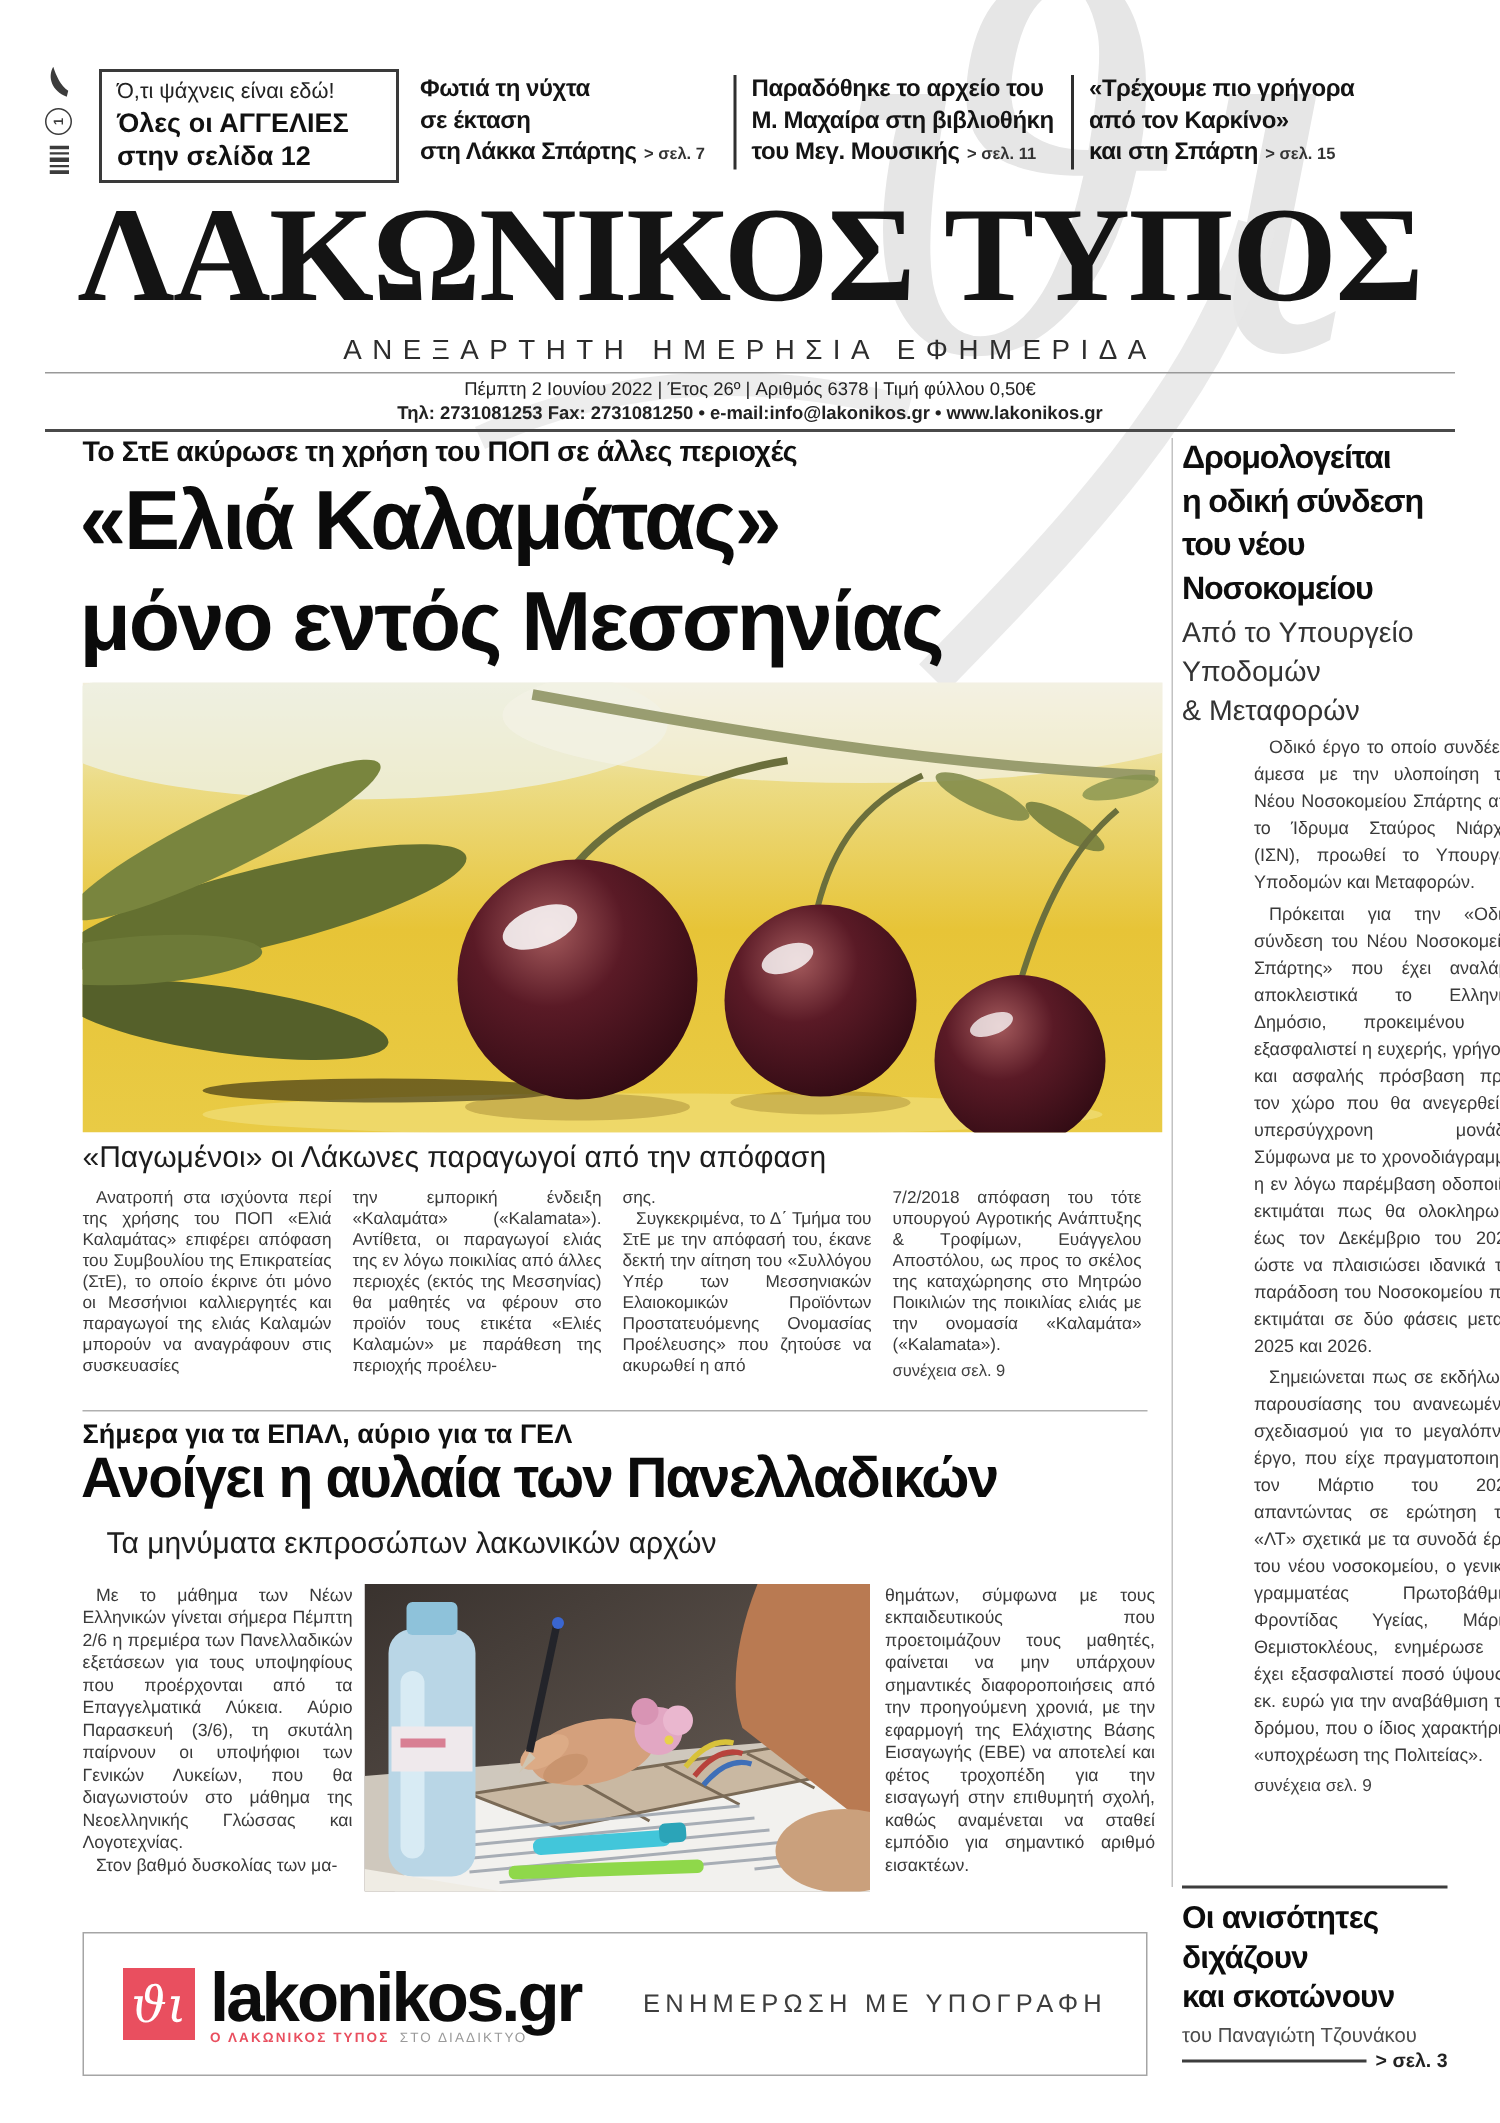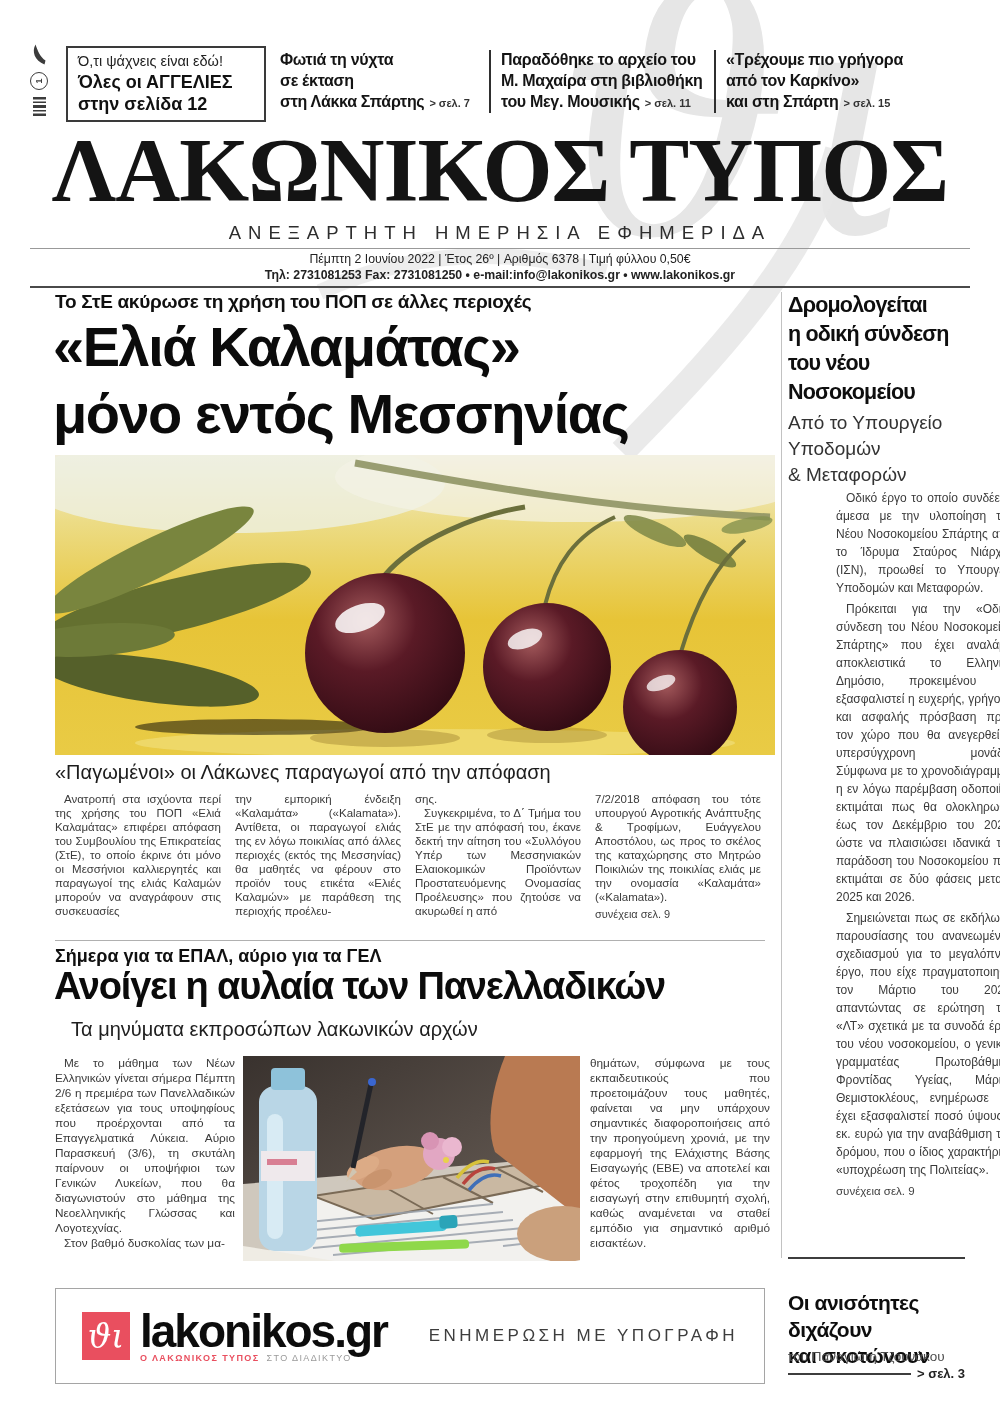--- a/index.html
+++ b/index.html
@@ -258,21 +258,21 @@
     <div>&amp; Μεταφορών</div>
   </div>
   <div class="abs z1 sb-body" style="left:788px;top:489px;width:178px;margin-left:48px;">
     <p>Οδικό έργο το οποίο συνδέεται άμεσα με την υλοποίηση του Νέου Νοσοκομείου Σπάρτης από το Ίδρυμα Σταύρος Νιάρχος (ΙΣΝ), προωθεί το Υπουργείο Υποδομών και Μεταφορών.</p>
     <p>Πρόκειται για την «Οδική σύνδεση του Νέου Νοσοκομείου Σπάρτης» που έχει αναλάβει αποκλειστικά το Ελληνικό Δημόσιο, προκειμένου να εξασφαλιστεί η ευχερής, γρήγορη και ασφαλής πρόσβαση προς τον χώρο που θα ανεγερθεί η υπερσύγχρονη μονάδα. Σύμφωνα με το χρονοδιάγραμμα, η εν λόγω παρέμβαση οδοποιίας εκτιμάται πως θα ολοκληρωθεί έως τον Δεκέμβριο του 2024, ώστε να πλαισιώσει ιδανικά την παράδοση του Νοσοκομείου που εκτιμάται σε δύο φάσεις μεταξύ 2025 και 2026.</p>
     <p>Σημειώνεται πως σε εκδήλωση παρουσίασης του ανανεωμένου σχεδιασμού για το μεγαλόπνοο έργο, που είχε πραγματοποιηθεί τον Μάρτιο του 2022, απαντώντας σε ερώτηση του «ΛΤ» σχετικά με τα συνοδά έργα του νέου νοσοκομείου, ο γενικός γραμματέας Πρωτοβάθμιας Φροντίδας Υγείας, Μάριος Θεμιστοκλέους, ενημέρωσε ότι έχει εξασφαλιστεί ποσό ύψους 3 εκ. ευρώ για την αναβάθμιση του δρόμου, που ο ίδιος χαρακτήρισε «υποχρέωση της Πολιτείας».</p>
     <div class="cont" style="font-size:11.5px;">συνέχεια σελ. 9</div>
   </div>
   <div class="abs z1" style="left:788px;top:1257px;width:177px;height:2px;background:#3d3d3d;"></div>
 
-  <div class="abs z1 op-title" style="left:788px;top:1266px;width:180px;margin-top:24px;">
+  <div class="abs z1 op-title" style="left:788px;top:1266px;width:180px;">
     <div>Οι ανισότητες</div>
     <div>διχάζουν</div>
     <div>και σκοτώνουν</div>
   </div>
   <div class="abs z1" style="left:788px;top:1349px;width:180px;font-size:13.5px;color:#4c4c4c;">του Παναγιώτη Τζουνάκου</div>
   <div class="abs z1 pgrow" style="left:788px;top:1366px;width:177px;">
     <div class="dash"></div>
     <span class="pref">&gt; σελ. 3</span>
   </div>
 

